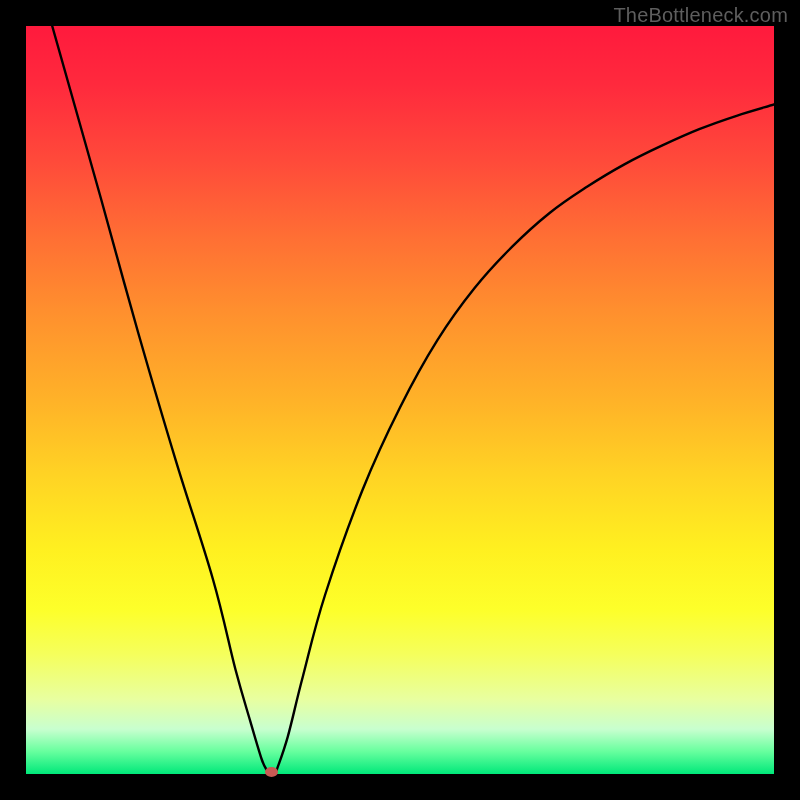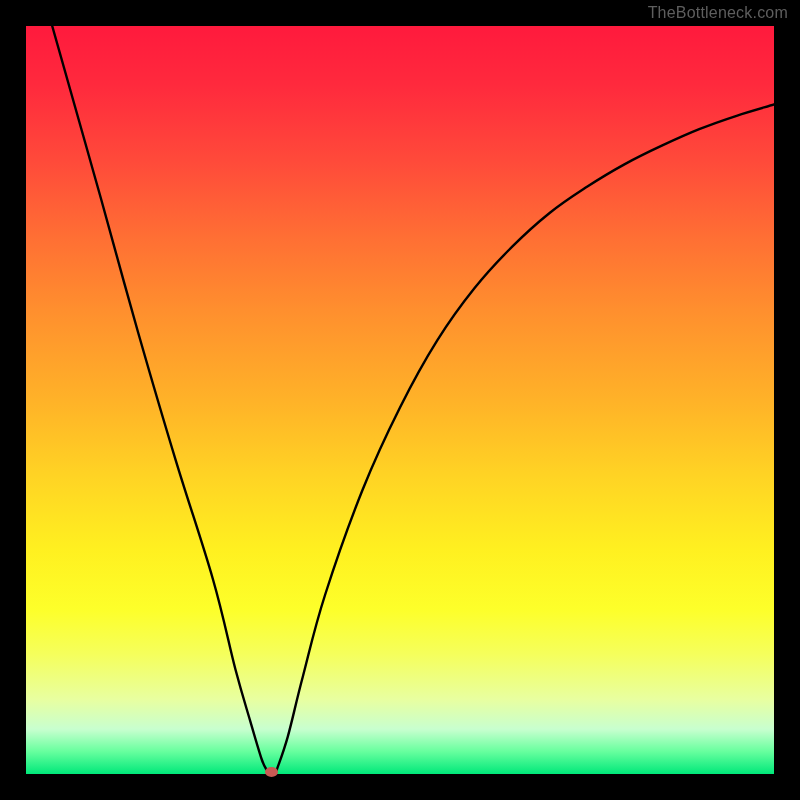--- a/index.html
+++ b/index.html
@@ -31,21 +31,21 @@
       #e8ffa0 90%,
       #c8ffcf 94%,
       #67ff9e 97%,
       #00e87a 100%);
   }
   .watermark {
     position: absolute;
     top: 4px;
     right: 12px;
     color: #5e5e5e;
-    font-size: 16px;
+    font-size: 20px;
     font-weight: 500;
     letter-spacing: 0.2px;
   }
   .chart-svg {
     position: absolute;
     left: 26px;
     top: 26px;
     width: 748px;
     height: 748px;
   }

